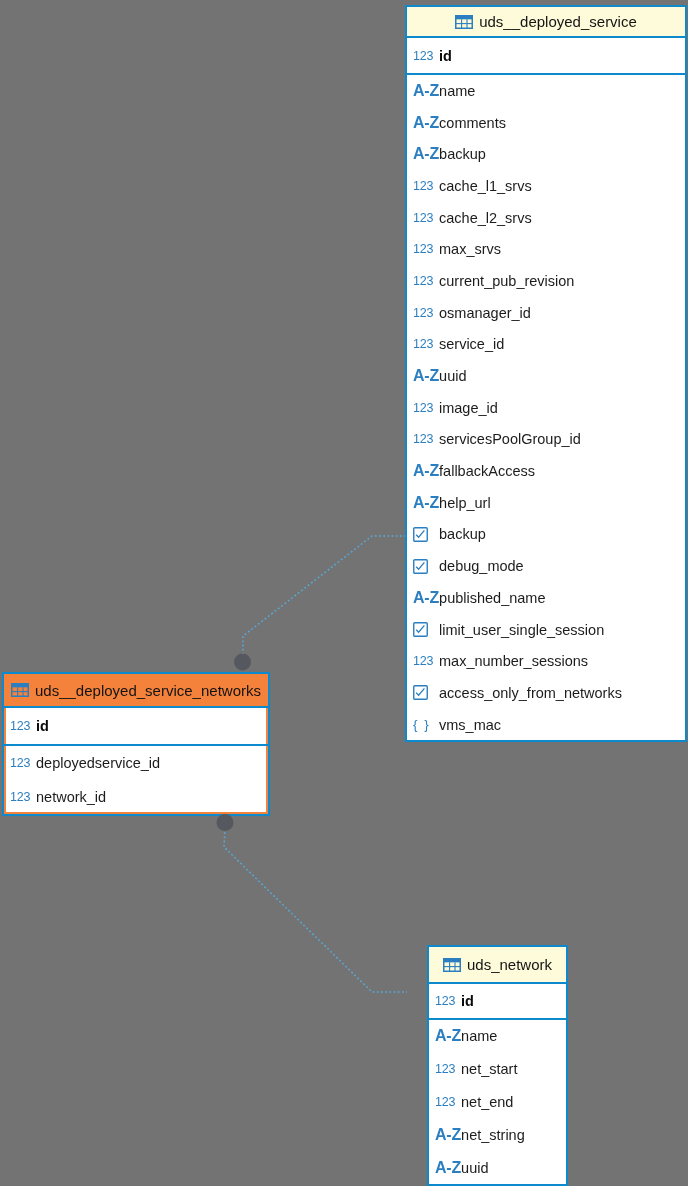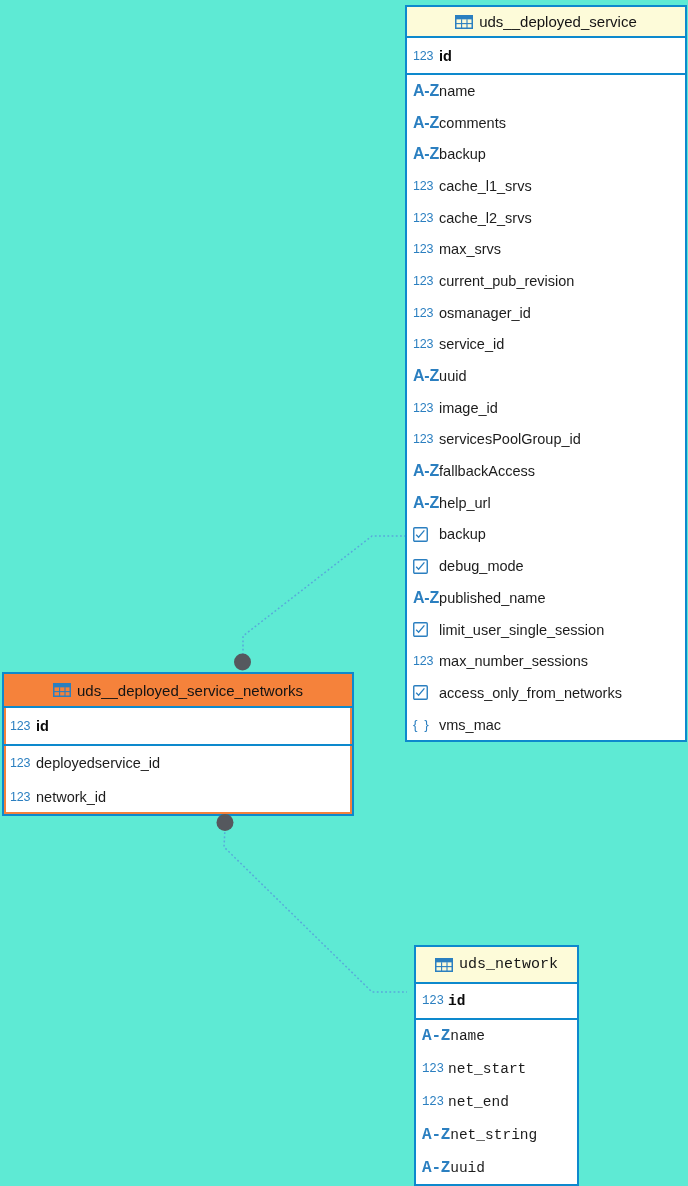--- a/index.html
+++ b/index.html
@@ -2,21 +2,21 @@
 <html style="--accent: #0d89cd; --selection: #f5823b; --headerbg: #fdfbd9; --iconblue: #2b7fc0; --line: #58a9da; --endpoint: #55585e;"><head>
 <meta charset="utf-8">
 <style>
   :root{
     --accent:#0d89cd; --selection:#f5823b; --headerbg:#fdfbd9; --iconblue:#2b7fc0;
     --line:#58a9da; --endpoint:#55585e; --text:#1c1c1c;
   }
   *{margin:0;padding:0;box-sizing:border-box;}
   html,body{width:688px;height:1186px;background:#ffffff;overflow:hidden;
     font-family:"Liberation Sans","DejaVu Sans",sans-serif;}
-  .canvas{position:relative;width:688px;height:1186px;background:#5eead4;}
+  .canvas{position:relative;width:688px;height:1186px;background:#737373;}
   svg.layer{position:absolute;left:0;top:0;pointer-events:none;}
   #lines-layer{z-index:1;}
   #dots-layer{z-index:3;}
 
   .tbl{position:absolute;z-index:2;background:#fff;border:2px solid var(--accent);}
   .tbl.selected{box-shadow:inset 0 0 0 2px var(--selection);}
   .hdr{display:flex;align-items:center;justify-content:center;gap:6px;
        background:var(--headerbg);border-bottom:2px solid var(--accent);
        font-size:15px;color:#141414;}
   .tbl.selected .hdr{background:var(--selection);}
@@ -33,25 +33,25 @@
   .gi.num{font-size:12.5px;letter-spacing:-0.2px;}
   .gi.txt{font-size:16px;font-weight:600;letter-spacing:-0.2px;}
   .gi.obj{font-size:13.5px;letter-spacing:1.5px;}
   .row.pk .col-label{font-weight:700;color:#0a0a0a;}
 
   
   .t1{left:405px;top:5px;width:282px;}
   .t1 .hdr{height:31px;}
   .t1 .row.pk{height:35px;}
   .t1 .rows .row{height:31.7px;}
-  .t2{left:2px;top:672px;width:352px;}
+  .t2{left:2px;top:672px;width:268px;}
   .t2 .hdr{height:34px;}
   .t2 .row.pk{height:36px;}
   .t2 .rows .row{height:34px;}
-  .t3{left:414px;top:945px;width:165px;font-family:Liberation Mono, monospace;}
+  .t3{left:427px;top:945px;width:141px;}
   .t3 .hdr{height:37px;}
   .t3 .row.pk{height:34px;}
   .t3 .rows .row{height:32.8px;}
 </style>
 </head>
 <body>
 
 <div class="canvas">
 
   <svg id="lines-layer" class="layer" width="688" height="1186" viewBox="0 0 688 1186">

